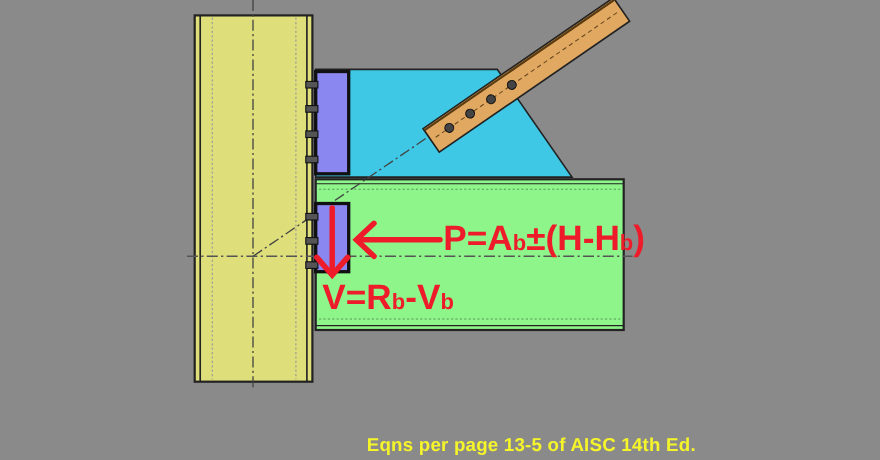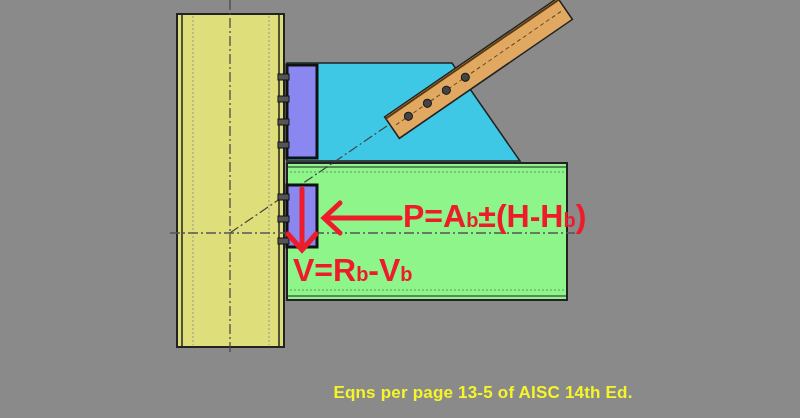--- a/index.html
+++ b/index.html
@@ -1,18 +1,18 @@
 <!DOCTYPE html>
 <html><head>
   <meta charset="utf-8">
   <style>
     html, body { margin:0; padding:0; }
     body { width:800px; height:418px; background:#8a8a8a; overflow:hidden; position:relative; font-family:"DejaVu Sans", sans-serif; }
     #diagram { position:absolute; left:0; top:0; width:800px; height:418px; }
-    .caption { position:absolute; left:0; top:383px; width:800px; text-align:center; padding-left:166px; box-sizing:border-box;
+    .caption { position:absolute; left:0; top:395px; width:800px; text-align:center; padding-left:166px; box-sizing:border-box;
       color:#f5f52a; font-family:"Liberation Sans", sans-serif; font-weight:bold; font-size:17px; letter-spacing:0.2px; }
     .eq { position:absolute; color:#ee1c2a; font-family:Liberation Sans, sans-serif; font-weight:bold; font-size:32px; line-height:1; white-space:nowrap; }
     .eq sub { font-size:20px; vertical-align:baseline; position:relative; top:0; }
   </style>
 </head>
 <body>
 
 <svg id="diagram" viewBox="0 0 800 418" xmlns="http://www.w3.org/2000/svg">
 
   <g>

